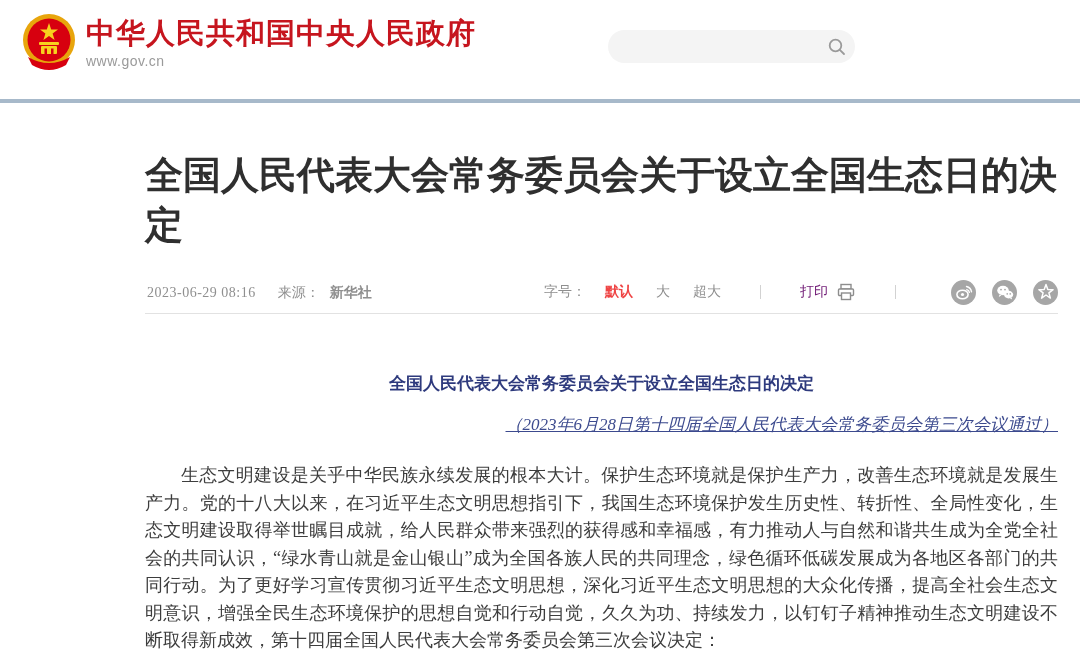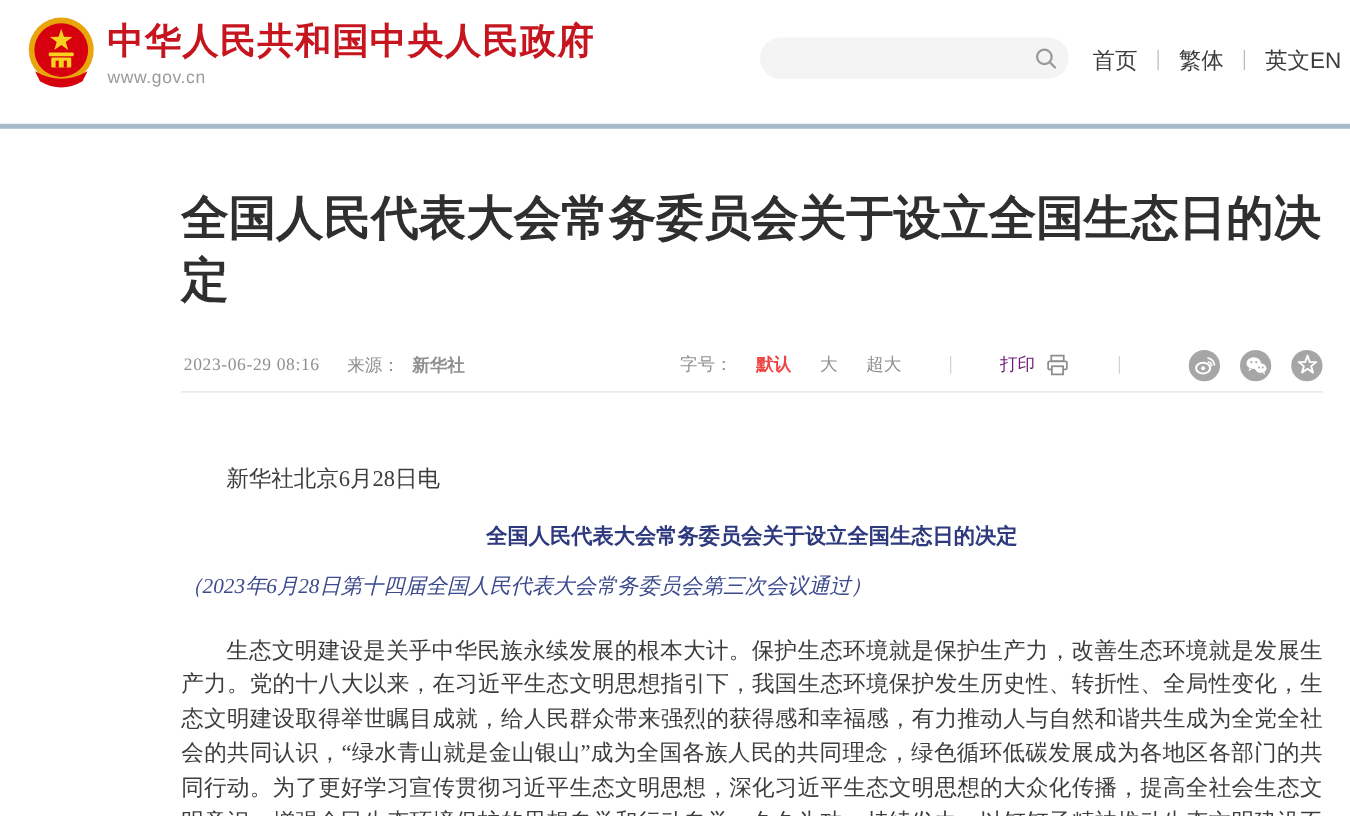--- a/index.html
+++ b/index.html
@@ -51,21 +51,21 @@
                   display:flex; align-items:center; justify-content:center;
                   margin-left:16px; cursor:pointer; }
 
   .meta-rule { margin-top:7px; height:1px; background:#e2e2e2; }
 
   
   .article-body { margin-top:56px; font-family:"Liberation Serif","DejaVu Serif",serif;
                   color:#3d3d3d; font-size:18px; line-height:27.5px; }
   .dateline { text-indent:2em; margin-bottom:17px; }
   .doc-title { text-align:center; font-weight:700; color:#2e3a7d; font-size:17px; margin-bottom:13px; }
-  .doc-subtitle { text-align:left; color:#3c4a8e; font-size:17px; font-style:italic; margin-bottom:24px; }
+  .doc-subtitle { text-align:right; color:#3c4a8e; font-size:17px; font-style:italic; margin-bottom:24px;text-decoration:underline; }
   .para { text-indent:2em; text-align:justify; margin-bottom:12px; }
 </style>
 </head>
 <body>
 
 <div class="header">
 
   <div class="logo">
     <svg width="58" height="60" viewBox="0 0 58 60">
       <circle cx="29" cy="27" r="26" fill="#e8a50c"></circle>
@@ -87,28 +87,20 @@
   <div class="search-box">
     <input class="search-input" type="text" placeholder="" style="">
     <button class="search-btn">
       <svg width="20" height="20" viewBox="0 0 20 20">
         <circle cx="8.5" cy="8.5" r="5.8" fill="none" stroke="#9a9a9a" stroke-width="1.8"></circle>
         <line x1="12.8" y1="12.8" x2="17" y2="17" stroke="#9a9a9a" stroke-width="1.8" stroke-linecap="round"></line>
       </svg>
     </button>
   </div>
 
-  <nav class="top-nav">
-    <a>首页</a>
-    <span class="nav-sep"></span>
-    <a>繁体</a>
-    <span class="nav-sep"></span>
-    <a>英文EN</a>
-
-  </nav>
 
   <div class="header-rule"></div>
 </div>
 
 <div class="content">
 
   <h1 class="article-title">全国人民代表大会常务委员会关于设立全国生态日的决定</h1>
 
   <div class="meta">
     <div class="meta-left">
@@ -162,20 +154,19 @@
             <path d="M11 3.5 L12.8 8.6 L18.1 8.7 L13.9 11.9 L15.4 17.1 L11 14 L6.6 17.1 L8.1 11.9 L3.9 8.7 L9.2 8.6 Z" fill="none" stroke="#fff" stroke-width="1.5" stroke-linejoin="round"></path>
           </svg>
         </span>
       </span>
     </div>
   </div>
 
   <div class="meta-rule"></div>
 
   <div class="article-body">
-    <p class="dateline">新华社北京6月28日电</p>
     <p class="doc-title">全国人民代表大会常务委员会关于设立全国生态日的决定</p>
     <p class="doc-subtitle">（2023年6月28日第十四届全国人民代表大会常务委员会第三次会议通过）</p>
     <p class="para">生态文明建设是关乎中华民族永续发展的根本大计。保护生态环境就是保护生产力，改善生态环境就是发展生产力。党的十八大以来，在习近平生态文明思想指引下，我国生态环境保护发生历史性、转折性、全局性变化，生态文明建设取得举世瞩目成就，给人民群众带来强烈的获得感和幸福感，有力推动人与自然和谐共生成为全党全社会的共同认识，“绿水青山就是金山银山”成为全国各族人民的共同理念，绿色循环低碳发展成为各地区各部门的共同行动。为了更好学习宣传贯彻习近平生态文明思想，深化习近平生态文明思想的大众化传播，提高全社会生态文明意识，增强全民生态环境保护的思想自觉和行动自觉，久久为功、持续发力，以钉钉子精神推动生态文明建设不断取得新成效，第十四届全国人民代表大会常务委员会第三次会议决定：</p>
 
   </div>
 
 </div>
 
 </body></html>

